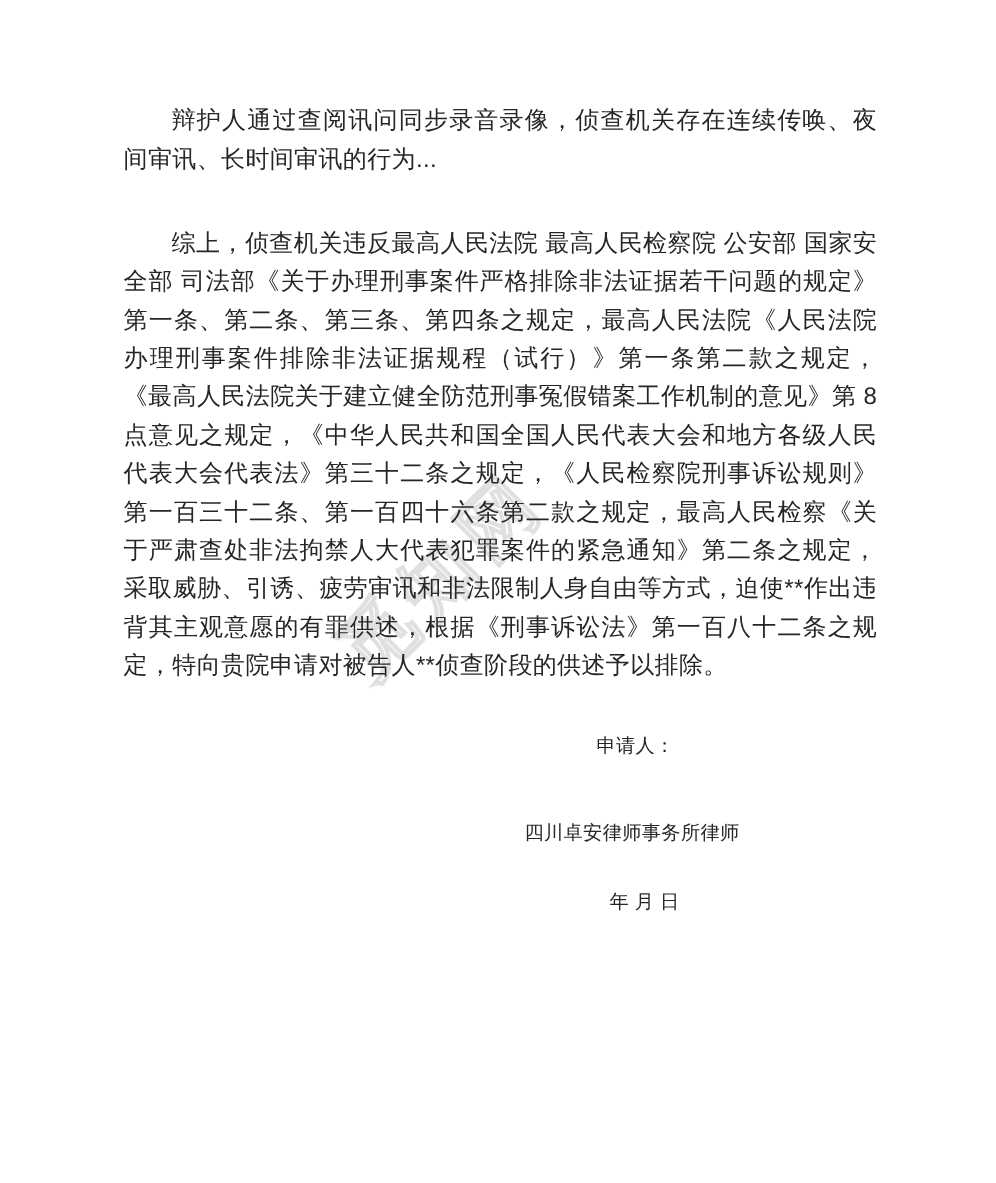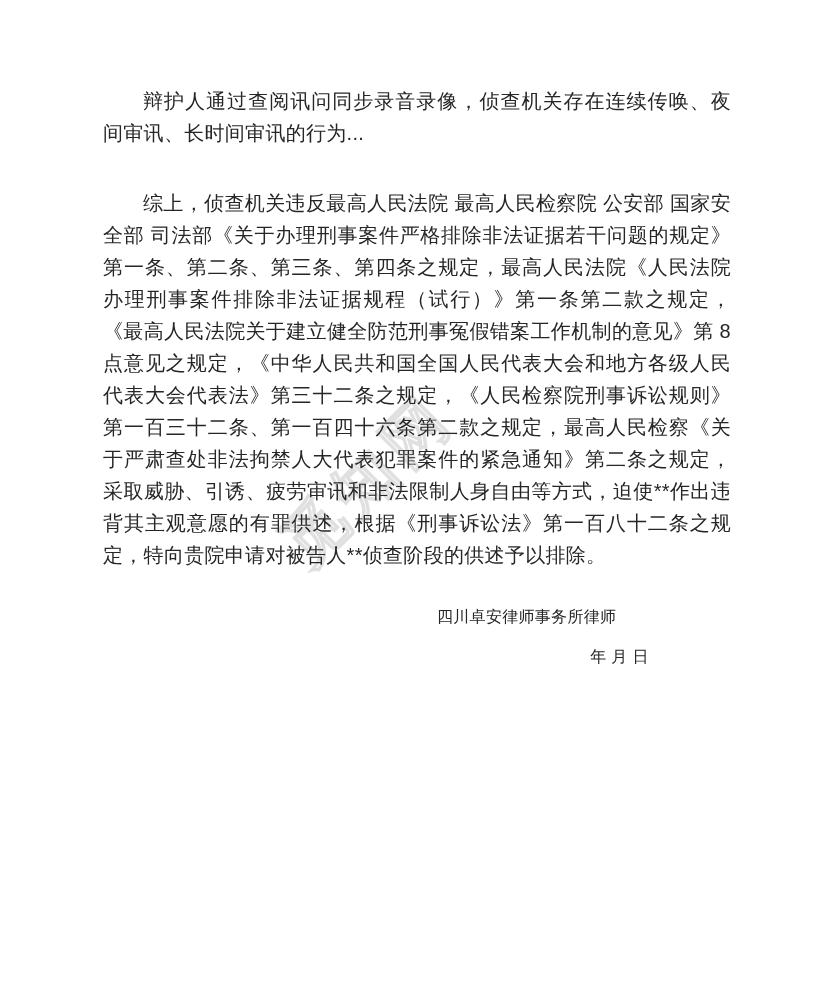--- a/index.html
+++ b/index.html
@@ -37,27 +37,26 @@
     font-size: 16px;
     line-height: 32px;
     letter-spacing: 0.3px;
     white-space: pre;
   }
   .applicant-line {
     margin-top: 36px;
     padding-left: 394px;
   }
   .signature-line {
-    margin-top: 30px;
+    margin-top: 40px;
     padding-left: 334px;
   }
   .date-line {
-    margin-top: 8px;
+    margin-top: 26px;
     padding-left: 405px;
-    text-align: center;
   }
   .watermark {
     position: absolute;
     left: 255px;
     top: 420px;
     width: 260px;
     transform: rotate(-45deg);
     transform-origin: center center;
     font-size: 62px;
     font-weight: bold;
@@ -77,19 +76,20 @@
 <div class="page">
 
   <div class="watermark">觅知网</div>
 
   <div class="content">
 
     <p class="para para-1">辩护人通过查阅讯问同步录音录像，侦查机关存在连续传唤、夜间审讯、长时间审讯的行为...</p>
 
     <p class="para para-2">综上，侦查机关违反最高人民法院 最高人民检察院 公安部 国家安全部 司法部《关于办理刑事案件严格排除非法证据若干问题的规定》第一条、第二条、第三条、第四条之规定，最高人民法院《人民法院办理刑事案件排除非法证据规程（试行）》第一条第二款之规定，《最高人民法院关于建立健全防范刑事冤假错案工作机制的意见》第 8 点意见之规定，《中华人民共和国全国人民代表大会和地方各级人民代表大会代表法》第三十二条之规定，《人民检察院刑事诉讼规则》第一百三十二条、第一百四十六条第二款之规定，最高人民检察《关于严肃查处非法拘禁人大代表犯罪案件的紧急通知》第二条之规定，采取威胁、引诱、疲劳审讯和非法限制人身自由等方式，迫使**作出违背其主观意愿的有罪供述，根据《刑事诉讼法》第一百八十二条之规定，特向贵院申请对被告人**侦查阶段的供述予以排除。</p>
 
+    <div class="line applicant-line">申请人：</div>
 
     <div class="line signature-line">四川卓安律师事务所律师</div>
 
     <div class="line date-line">年 月 日</div>
 
   </div>
 </div>
 
 </body></html>

